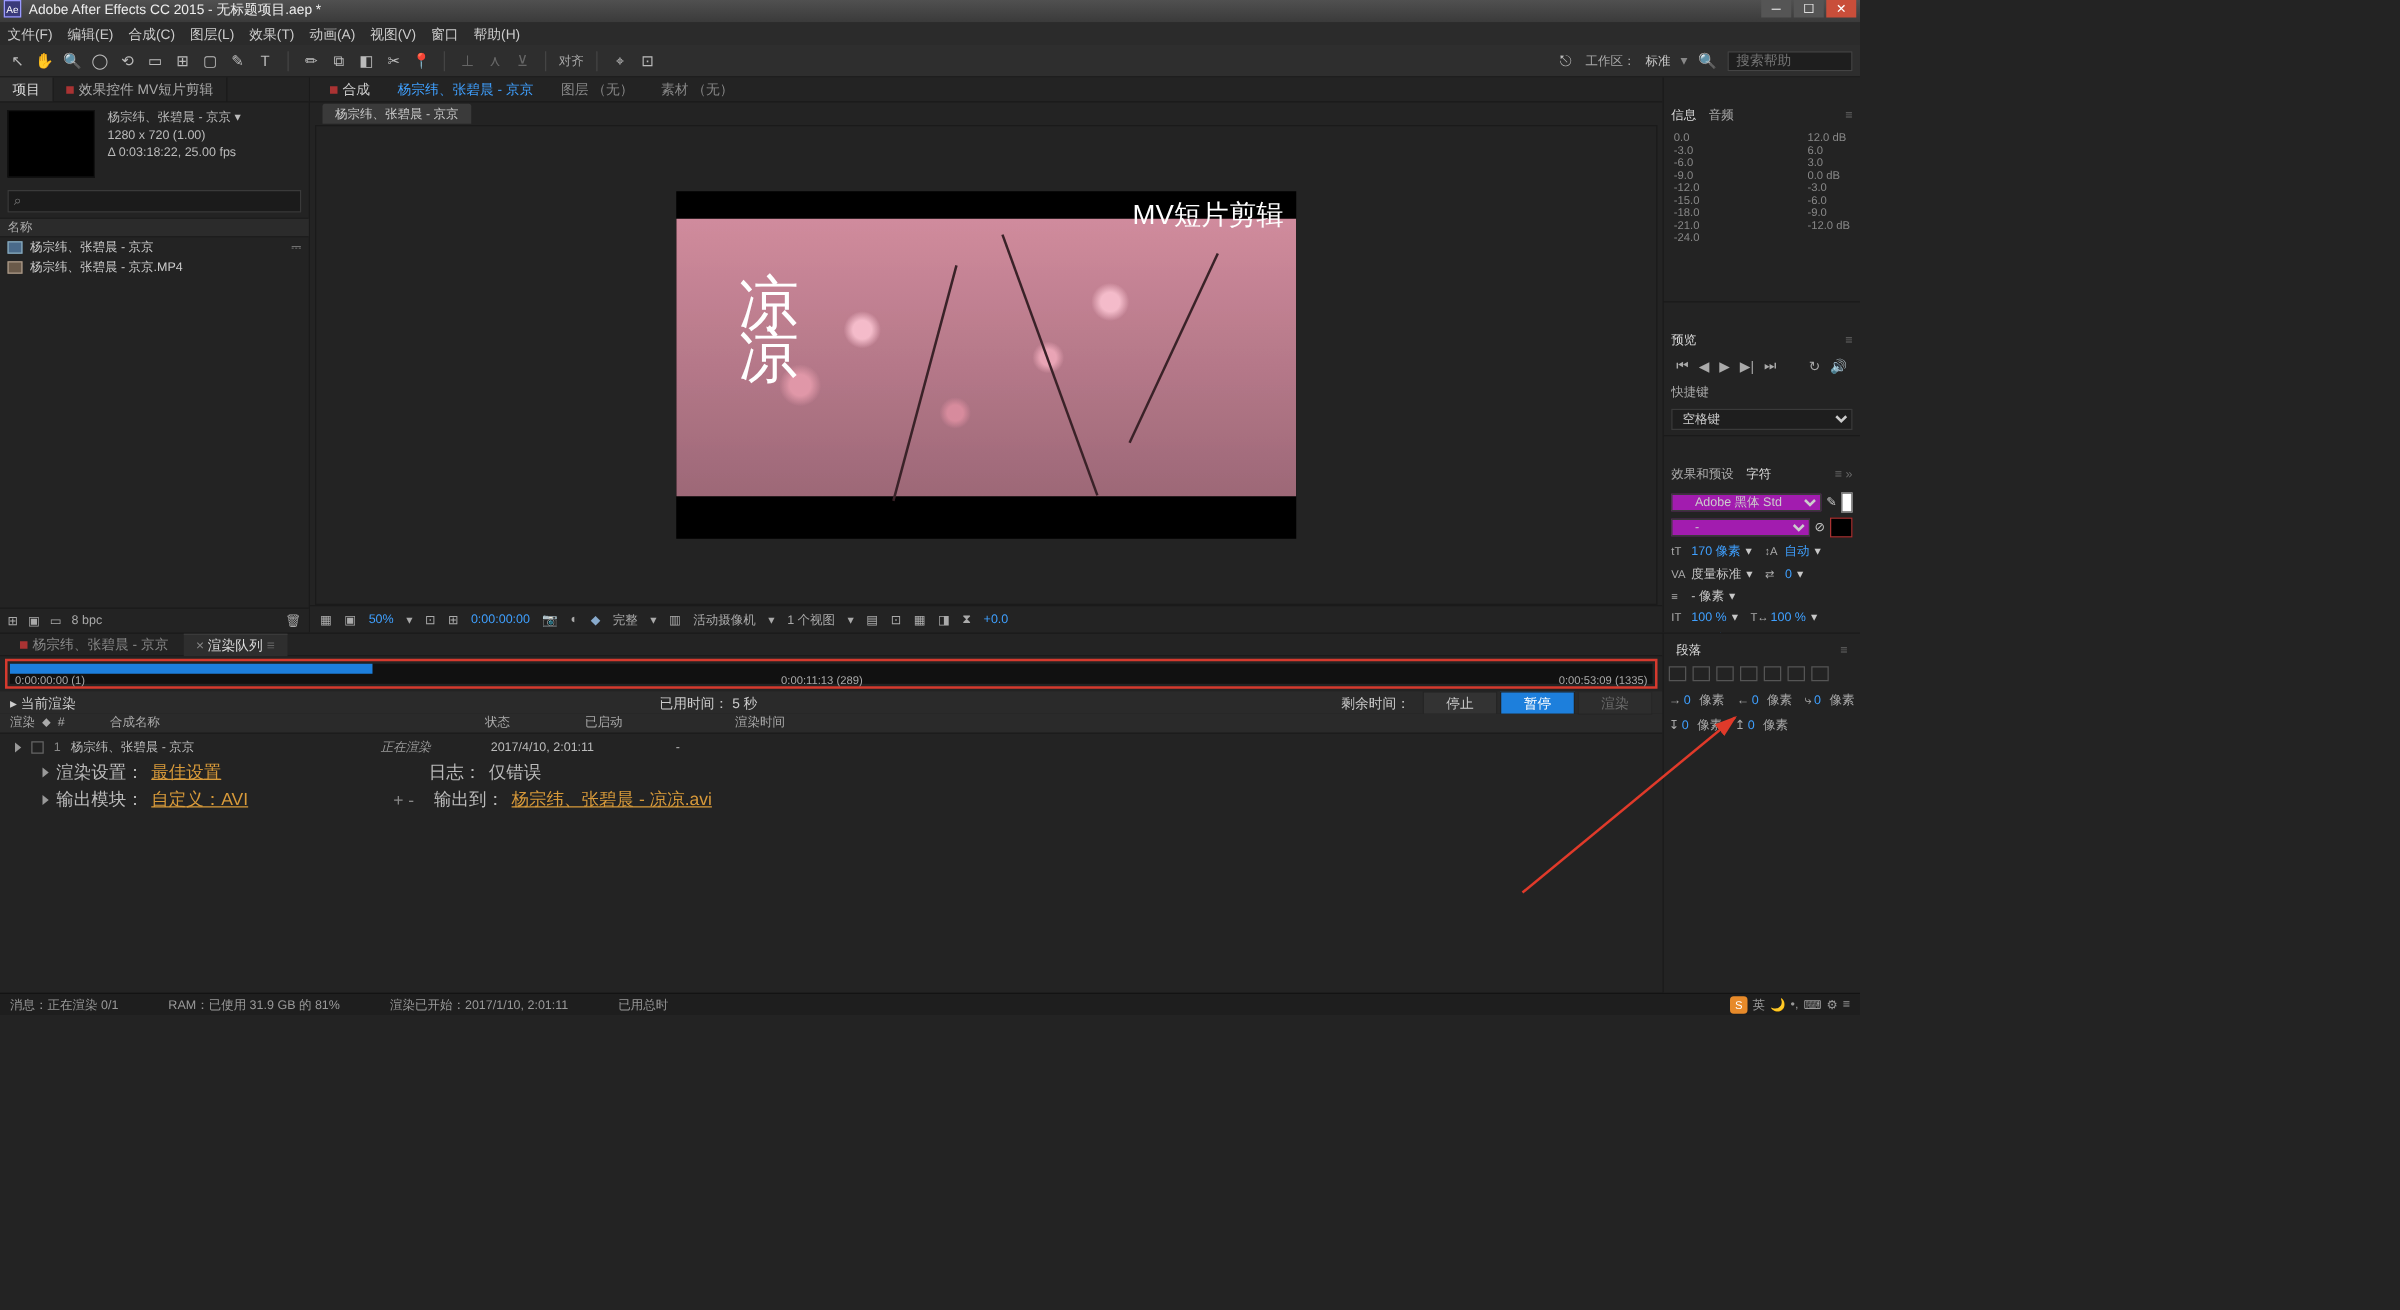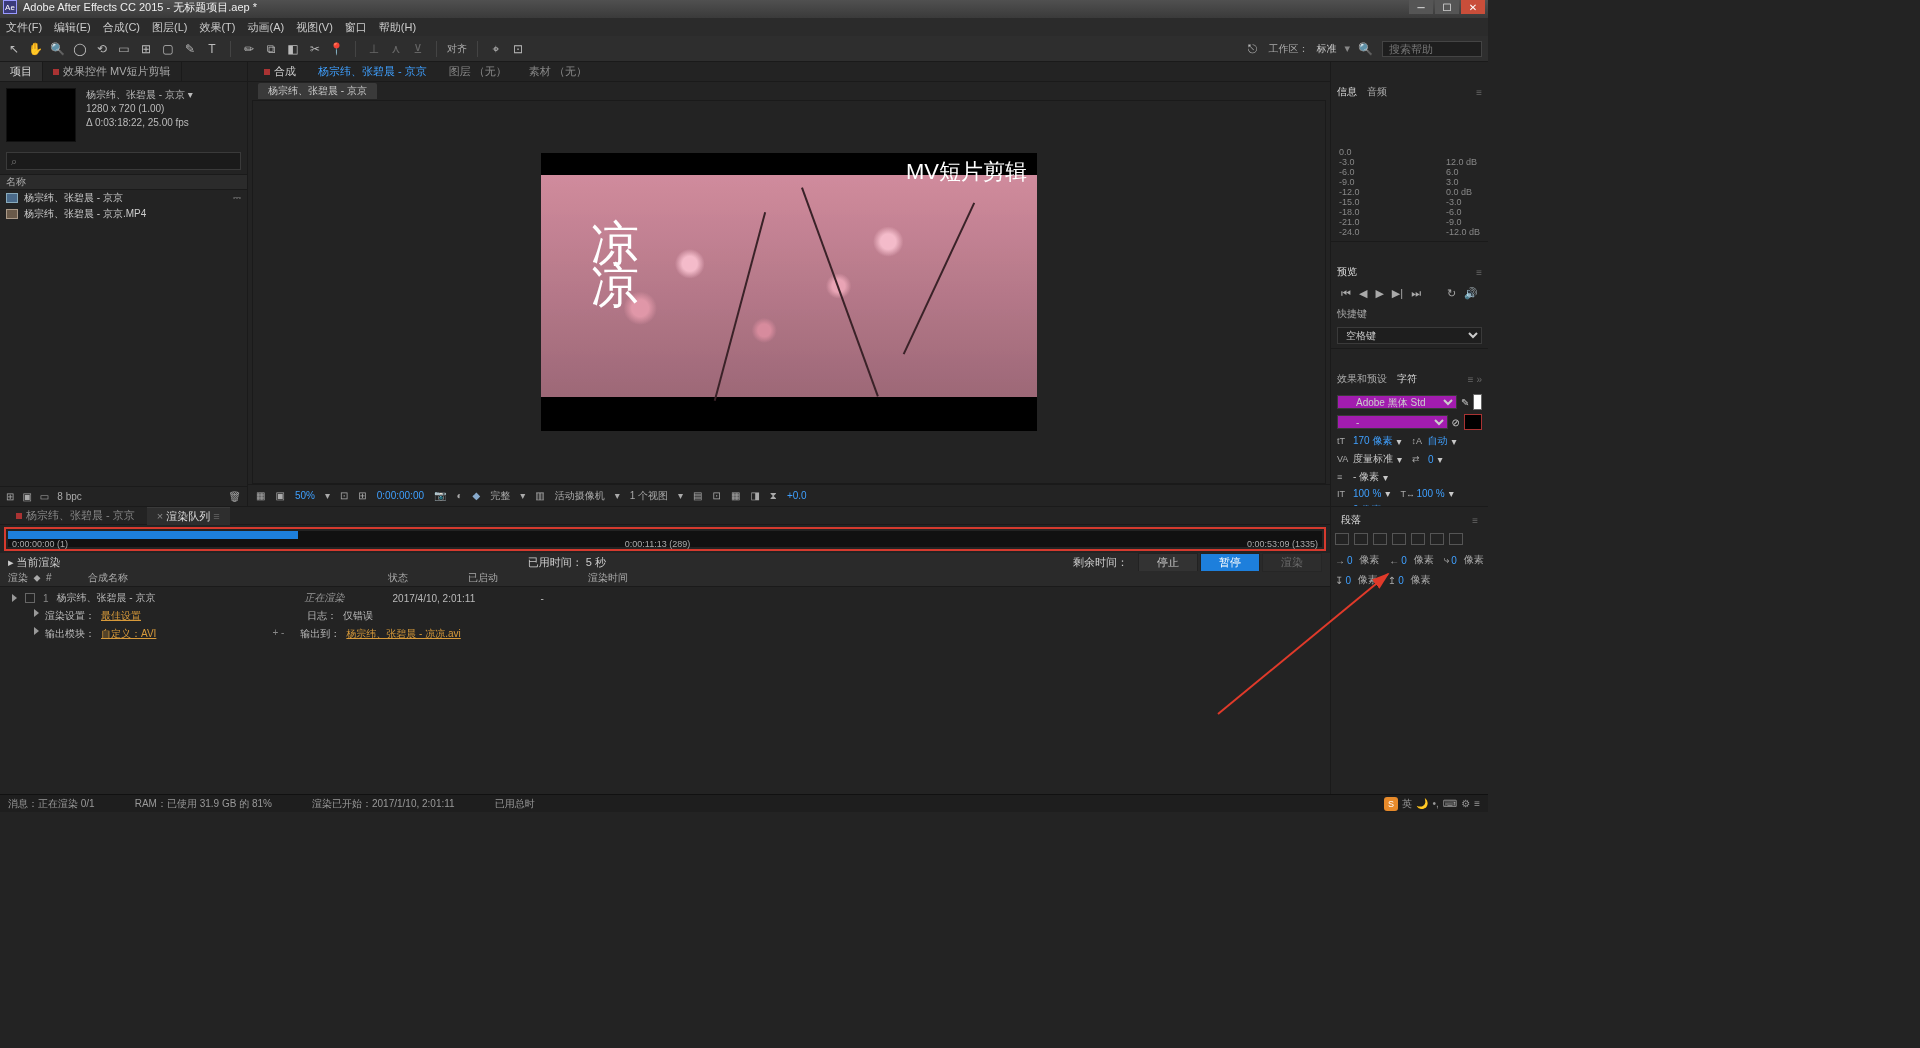--- a/index.html
+++ b/index.html
@@ -46,21 +46,21 @@
 .canvas .blossom { position: absolute; inset: 22px 0 34px 0; background: radial-gradient(circle at 30% 40%, #e9b6c3 2%, transparent 4%), radial-gradient(circle at 60% 50%, #dfa1b0 2%, transparent 4%), radial-gradient(circle at 45% 70%, #cf8a9a 2%, transparent 4%), radial-gradient(circle at 70% 30%, #e9b6c3 2%, transparent 4%), radial-gradient(circle at 20% 60%, #d795a4 2%, transparent 4%), linear-gradient(#c98a9a, #9a6a78); filter: contrast(1.1); }
 .canvas .branch { position: absolute; width: 2px; background: #3a2228; }
 .canvas .title-text { position: absolute; top: 4px; right: 10px; color: #fff; font-size: 22px; font-weight: 500; }
 .canvas .song { position: absolute; left: 50px; top: 70px; color: #fff; font-size: 48px; font-family: "KaiTi", serif; writing-mode: horizontal-tb; line-height: 42px; }
 .viewer-foot { height: 22px; background: #232323; display: flex; align-items: center; gap: 10px; padding: 0 8px; font-size: 10px; color: #aaa; border-top: 1px solid #1a1a1a; }
 .viewer-foot .num { color: #3fa0ff; }
 .right-col { width: 158px; background: #232323; border-left: 1px solid #1a1a1a; display: flex; flex-direction: column; font-size: 10px; }
 .rpanel { border-bottom: 1px solid #1a1a1a; margin-top: 21px; }
 .rpanel-tabs { height: 18px; display: flex; align-items: center; padding: 0 6px; gap: 10px; color: #aaa; }
 .rpanel-tabs .t.active { color: #ddd; }
-.audio-meter { height: 140px; display: flex; gap: 6px; padding: 4px 8px; align-items: flex-end; }
+.audio-meter { height: 140px; display: flex; gap: 6px; padding: 4px 8px; align-items: flex-start; }
 .meter-bar { width: 8px; background: linear-gradient(to top, #3a8a3a 0%, #8aaa3a 40%, #aa8a3a 60%, #aa3a3a 100%); }
 .meter-bar.dim { filter: brightness(0.4); }
 .meter-labels { display: flex; flex-direction: column; justify-content: space-between; font-size: 9px; color: #888; }
 .meter-labels.r { margin-left: auto; }
 .preview-ctrls { height: 24px; display: flex; align-items: center; justify-content: center; gap: 8px; color: #aaa; }
 .preview-ctrls span { cursor: pointer; font-size: 11px; }
 .shortcut { padding: 4px 6px; }
 .shortcut select { width: 100%; background: #1e1e1e; border: 1px solid #3a3a3a; color: #ccc; font-size: 10px; padding: 1px 4px; }
 .char-panel { padding: 6px; display: flex; flex-direction: column; gap: 4px; }
 .char-row { display: flex; align-items: center; gap: 4px; }
@@ -89,21 +89,21 @@
 .queue-head { height: 16px; display: flex; padding: 0 8px; background: #2a2a2a; font-size: 10px; color: #aaa; border-bottom: 1px solid #1a1a1a; }
 .queue-head span:nth-child(1){ width: 80px; }
 .queue-head span:nth-child(2){ width: 300px; }
 .queue-head span:nth-child(3){ width: 80px; }
 .queue-head span:nth-child(4){ width: 120px; }
 .queue-head span:nth-child(5){ flex: 1; }
 .queue-body { flex: 1; padding: 4px 12px; font-size: 10px; color: #bbb; display: flex; flex-direction: column; gap: 4px; overflow: hidden; }
 .q-row { display: flex; align-items: center; gap: 8px; }
 .q-row .tri { width: 0; height: 0; border-left: 5px solid #999; border-top: 4px solid transparent; border-bottom: 4px solid transparent; }
 .q-row .chk { width: 10px; height: 10px; border: 1px solid #666; background: #222; }
-.q-sub { padding-left: 22px; display: flex; gap: 6px; font-size: 10px; }
+.q-sub { padding-left: 22px; display: flex; gap: 6px; align-items: center; font-size: 14px; }
 .q-sub .tri { width: 0; height: 0; border-left: 5px solid #999; border-top: 4px solid transparent; border-bottom: 4px solid transparent; }
 .q-sub .orange { color: #d89a3a; text-decoration: underline; }
 .bottom-right { width: 158px; background: #232323; border-left: 1px solid #1a1a1a; padding: 4px; font-size: 10px; color: #aaa; }
 .para-align { display: flex; gap: 5px; padding: 4px 0; }
 .para-align span { width: 14px; height: 12px; border: 1px solid #555; display: inline-block; }
 .para-nums { display: flex; flex-wrap: wrap; gap: 6px 10px; padding: 4px 0; }
 .para-nums span { display: flex; gap: 2px; align-items: center; }
 .statusbar { height: 18px; background: #1e1e1e; border-top: 1px solid #111; display: flex; align-items: center; padding: 0 8px; font-size: 10px; color: #999; gap: 40px; }
 .statusbar .ime { margin-left: auto; display: flex; gap: 4px; align-items: center; }
 .sogou { width: 14px; height: 14px; background: #e78a2a; border-radius: 3px; color: #fff; font-size: 9px; display: flex; align-items: center; justify-content: center; }

